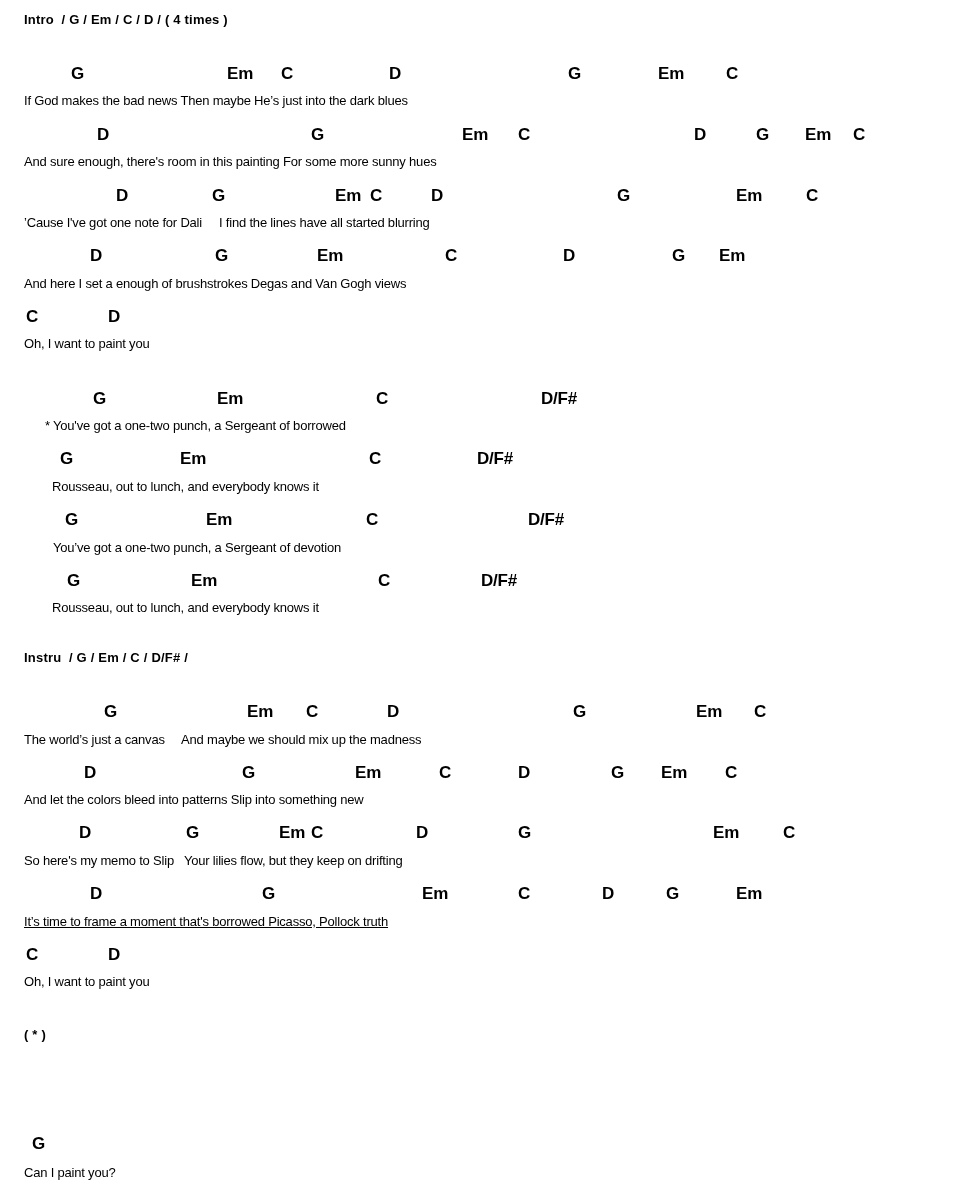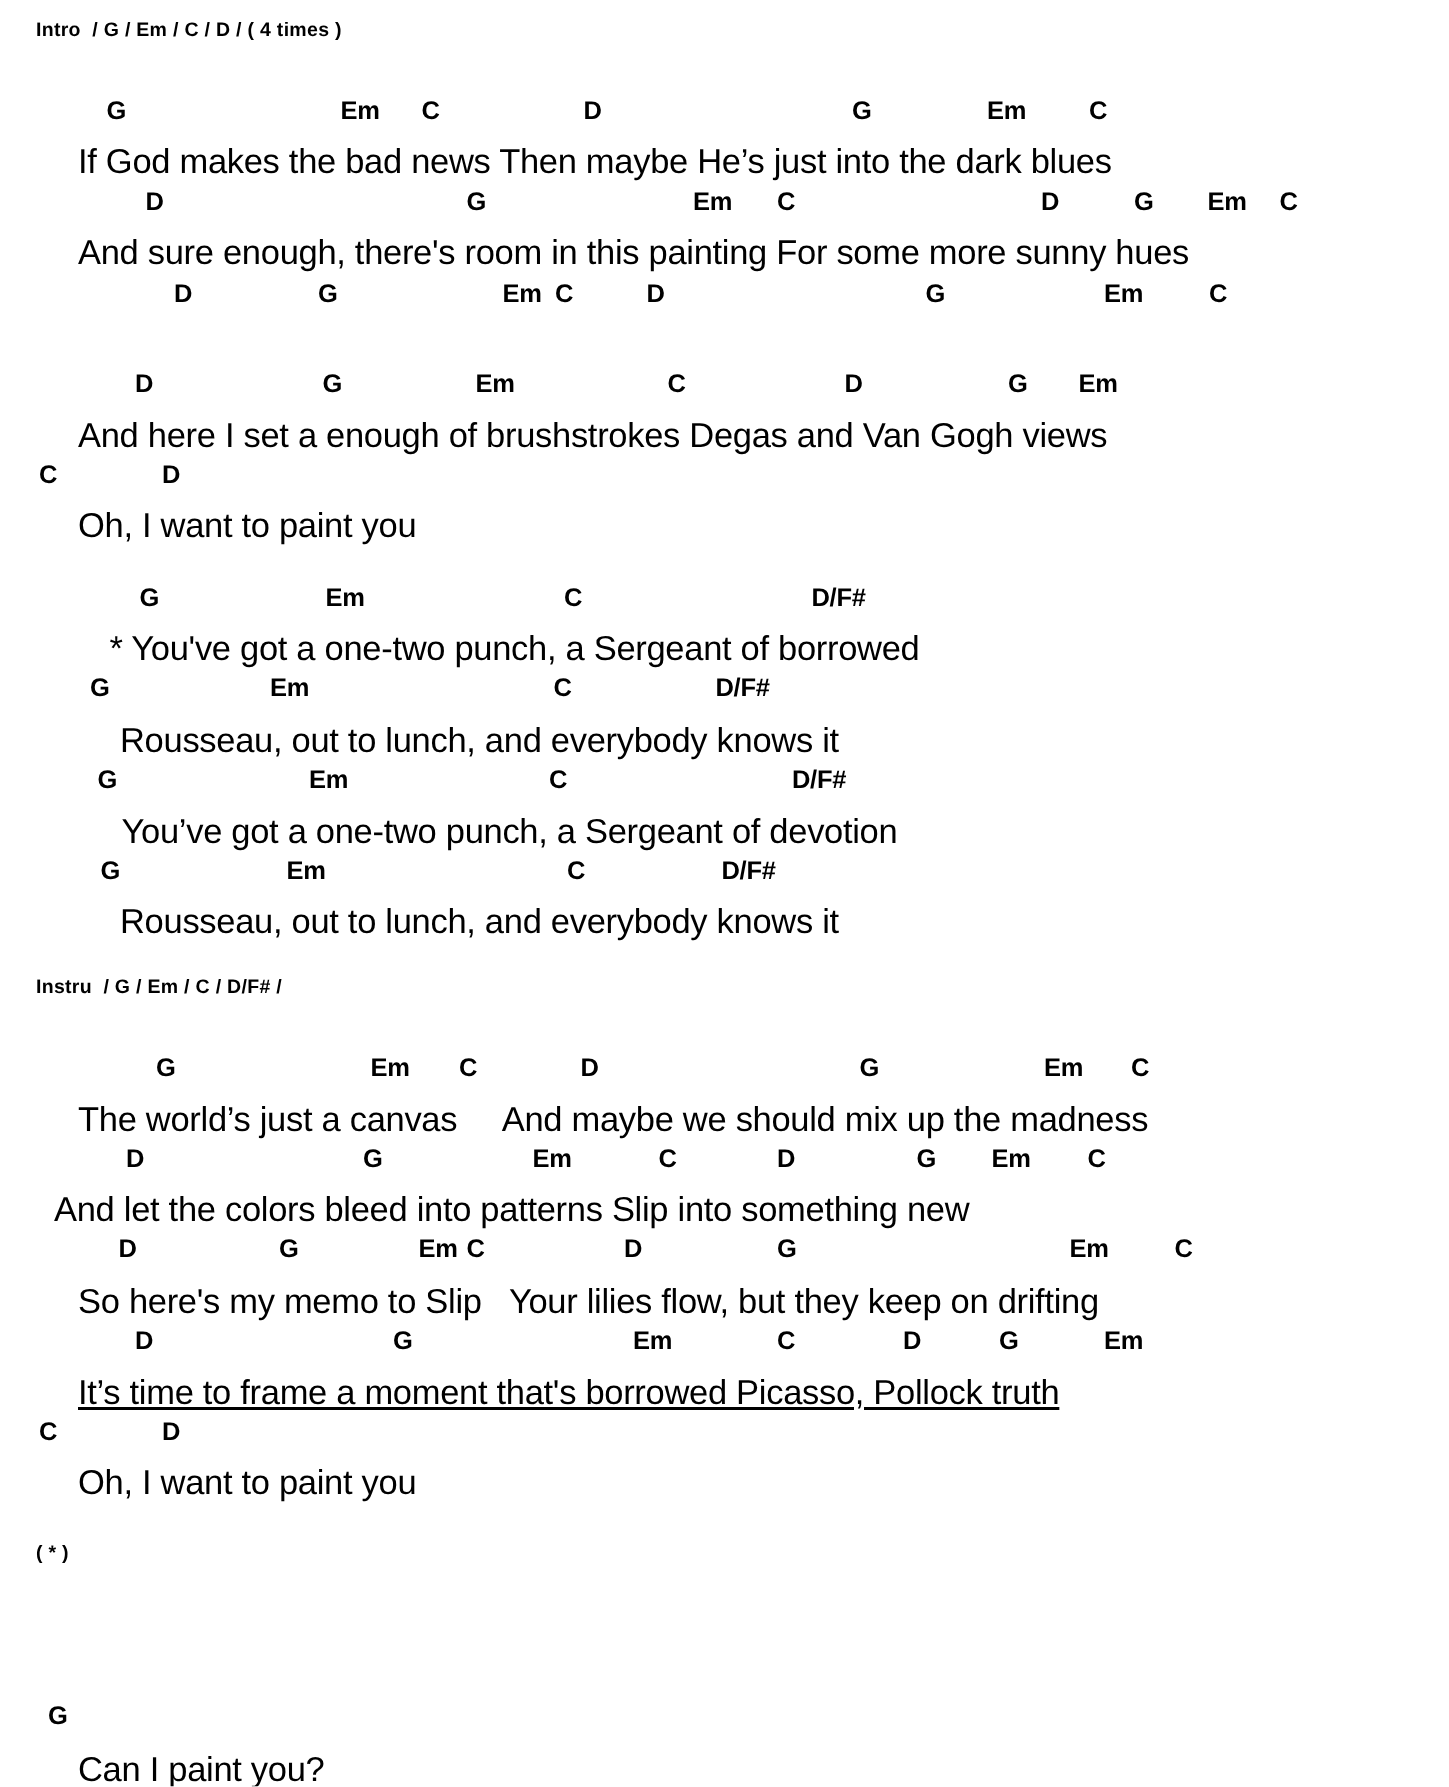--- a/index.html
+++ b/index.html
@@ -21,23 +21,22 @@
     left: 0;
     white-space: pre;
     line-height: 1.15;
   }
   .line.header {
     font-weight: bold;
     font-size: 13px;
     letter-spacing: 0.2px;
   }
   .line.lyric {
-    font-size: 23px;
+    font-size: 13px;
     letter-spacing: -0.2px;
-    margin-left: 28px;
   }
   .line.chords {
     font-weight: bold;
     font-size: 17px;
     width: 100%;
     height: 22px;
   }
   .chord {
     position: absolute;
     top: 0;
@@ -47,37 +46,38 @@
 </head>
 <body>
 
 <div class="sheet" style="background: rgb(255, 255, 255); color: rgb(0, 0, 0);">
     <div class="line header" style="top: 13px; left: 24px;">Intro  / G / Em / C / D / ( 4 times )</div>
     <div class="line chords" style="top: 64px;"><span class="chord" style="left: 71px;">G</span><span class="chord" style="left: 227px;">Em</span><span class="chord" style="left: 281px;">C</span><span class="chord" style="left: 389px;">D</span><span class="chord" style="left: 568px;">G</span><span class="chord" style="left: 658px;">Em</span><span class="chord" style="left: 726px;">C</span></div>
     <div class="line lyric" style="top: 94px; left: 24px;">If God makes the bad news Then maybe He’s just into the dark blues</div>
     <div class="line chords" style="top: 125px;"><span class="chord" style="left: 97px;">D</span><span class="chord" style="left: 311px;">G</span><span class="chord" style="left: 462px;">Em</span><span class="chord" style="left: 518px;">C</span><span class="chord" style="left: 694px;">D</span><span class="chord" style="left: 756px;">G</span><span class="chord" style="left: 805px;">Em</span><span class="chord" style="left: 853px;">C</span></div>
     <div class="line lyric" style="top: 155px; left: 24px;">And sure enough, there's room in this painting For some more sunny hues</div>
     <div class="line chords" style="top: 186px;"><span class="chord" style="left: 116px;">D</span><span class="chord" style="left: 212px;">G</span><span class="chord" style="left: 335px;">Em</span><span class="chord" style="left: 370px;">C</span><span class="chord" style="left: 431px;">D</span><span class="chord" style="left: 617px;">G</span><span class="chord" style="left: 736px;">Em</span><span class="chord" style="left: 806px;">C</span></div>
+    <div class="line lyric" style="top: 216px; left: 24px;">’Cause I've got one note for Dali     I find the lines have all started blurring</div>
     <div class="line chords" style="top: 246px;"><span class="chord" style="left: 90px;">D</span><span class="chord" style="left: 215px;">G</span><span class="chord" style="left: 317px;">Em</span><span class="chord" style="left: 445px;">C</span><span class="chord" style="left: 563px;">D</span><span class="chord" style="left: 672px;">G</span><span class="chord" style="left: 719px;">Em</span></div>
     <div class="line lyric" style="top: 277px; left: 24px;">And here I set a enough of brushstrokes Degas and Van Gogh views</div>
     <div class="line chords" style="top: 307px;"><span class="chord" style="left: 26px;">C</span><span class="chord" style="left: 108px;">D</span></div>
     <div class="line lyric" style="top: 337px; left: 24px;">Oh, I want to paint you</div>
     <div class="line chords" style="top: 389px;"><span class="chord" style="left: 93px;">G</span><span class="chord" style="left: 217px;">Em</span><span class="chord" style="left: 376px;">C</span><span class="chord" style="left: 541px;">D/F#</span></div>
     <div class="line lyric" style="top: 419px; left: 45px;">* You've got a one-two punch, a Sergeant of borrowed</div>
     <div class="line chords" style="top: 449px;"><span class="chord" style="left: 60px;">G</span><span class="chord" style="left: 180px;">Em</span><span class="chord" style="left: 369px;">C</span><span class="chord" style="left: 477px;">D/F#</span></div>
     <div class="line lyric" style="top: 480px; left: 52px;">Rousseau, out to lunch, and everybody knows it</div>
     <div class="line chords" style="top: 510px;"><span class="chord" style="left: 65px;">G</span><span class="chord" style="left: 206px;">Em</span><span class="chord" style="left: 366px;">C</span><span class="chord" style="left: 528px;">D/F#</span></div>
     <div class="line lyric" style="top: 541px; left: 53px;">You’ve got a one-two punch, a Sergeant of devotion</div>
     <div class="line chords" style="top: 571px;"><span class="chord" style="left: 67px;">G</span><span class="chord" style="left: 191px;">Em</span><span class="chord" style="left: 378px;">C</span><span class="chord" style="left: 481px;">D/F#</span></div>
     <div class="line lyric" style="top: 601px; left: 52px;">Rousseau, out to lunch, and everybody knows it</div>
     <div class="line header" style="top: 651px; left: 24px;">Instru  / G / Em / C / D/F# /</div>
     <div class="line chords" style="top: 702px;"><span class="chord" style="left: 104px;">G</span><span class="chord" style="left: 247px;">Em</span><span class="chord" style="left: 306px;">C</span><span class="chord" style="left: 387px;">D</span><span class="chord" style="left: 573px;">G</span><span class="chord" style="left: 696px;">Em</span><span class="chord" style="left: 754px;">C</span></div>
     <div class="line lyric" style="top: 733px; left: 24px;">The world’s just a canvas     And maybe we should mix up the madness</div>
     <div class="line chords" style="top: 763px;"><span class="chord" style="left: 84px;">D</span><span class="chord" style="left: 242px;">G</span><span class="chord" style="left: 355px;">Em</span><span class="chord" style="left: 439px;">C</span><span class="chord" style="left: 518px;">D</span><span class="chord" style="left: 611px;">G</span><span class="chord" style="left: 661px;">Em</span><span class="chord" style="left: 725px;">C</span></div>
-    <div class="line lyric" style="top: 793px; left: 8px;">And let the colors bleed into patterns Slip into something new</div>
+    <div class="line lyric" style="top: 793px; left: 24px;">And let the colors bleed into patterns Slip into something new</div>
     <div class="line chords" style="top: 823px;"><span class="chord" style="left: 79px;">D</span><span class="chord" style="left: 186px;">G</span><span class="chord" style="left: 279px;">Em</span><span class="chord" style="left: 311px;">C</span><span class="chord" style="left: 416px;">D</span><span class="chord" style="left: 518px;">G</span><span class="chord" style="left: 713px;">Em</span><span class="chord" style="left: 783px;">C</span></div>
     <div class="line lyric" style="top: 854px; left: 24px;">So here's my memo to Slip   Your lilies flow, but they keep on drifting</div>
     <div class="line chords" style="top: 884px;"><span class="chord" style="left: 90px;">D</span><span class="chord" style="left: 262px;">G</span><span class="chord" style="left: 422px;">Em</span><span class="chord" style="left: 518px;">C</span><span class="chord" style="left: 602px;">D</span><span class="chord" style="left: 666px;">G</span><span class="chord" style="left: 736px;">Em</span></div>
     <div class="line lyric" style="top: 915px; left: 24px; text-decoration: underline;">It’s time to frame a moment that's borrowed Picasso, Pollock truth</div>
     <div class="line chords" style="top: 945px;"><span class="chord" style="left: 26px;">C</span><span class="chord" style="left: 108px;">D</span></div>
     <div class="line lyric" style="top: 975px; left: 24px;">Oh, I want to paint you</div>
     <div class="line header" style="top: 1028px; left: 24px;">( * )</div>
     <div class="line chords" style="top: 1134px;"><span class="chord" style="left: 32px;">G</span></div>
     <div class="line lyric" style="top: 1166px; left: 24px;">Can I paint you?</div>
   </div>

